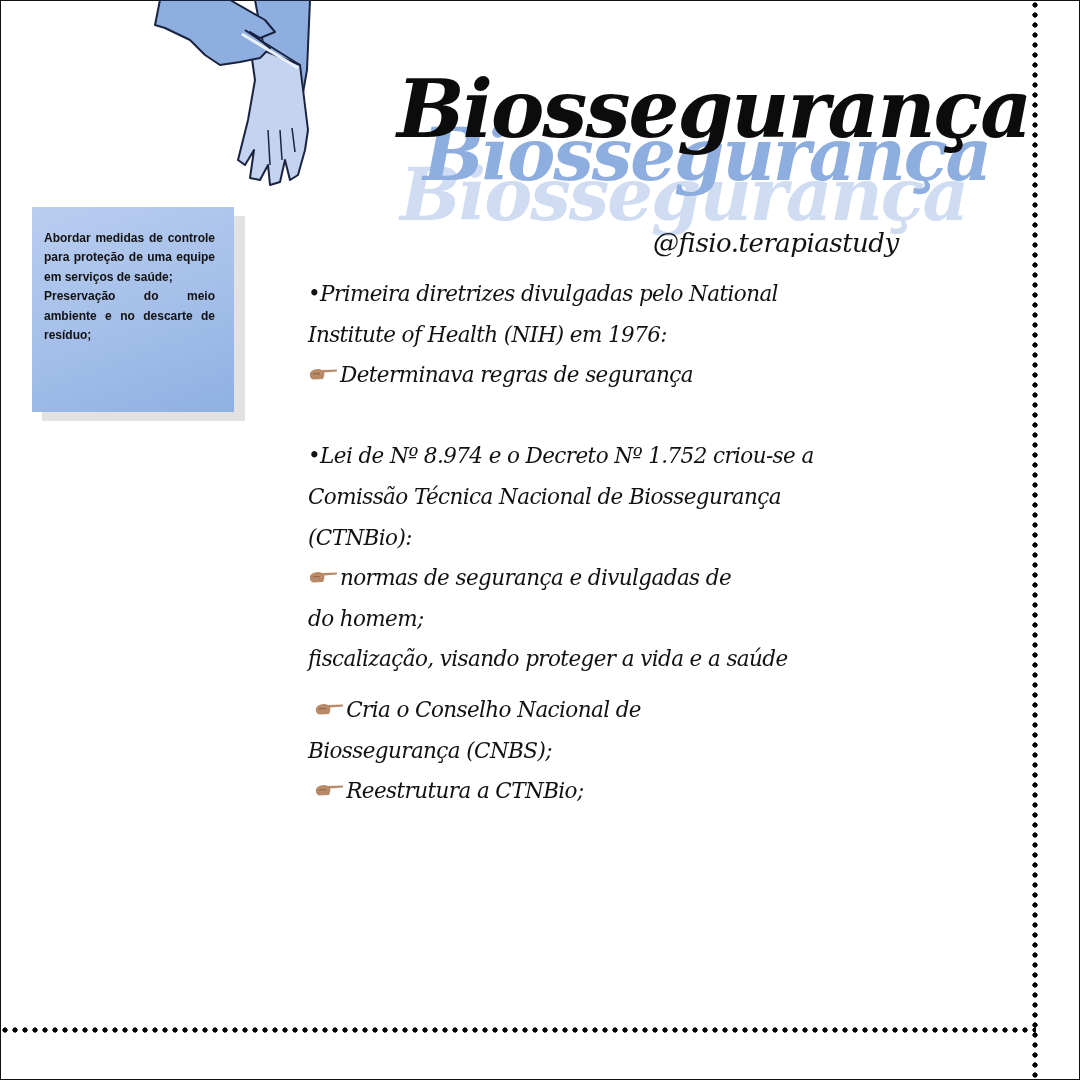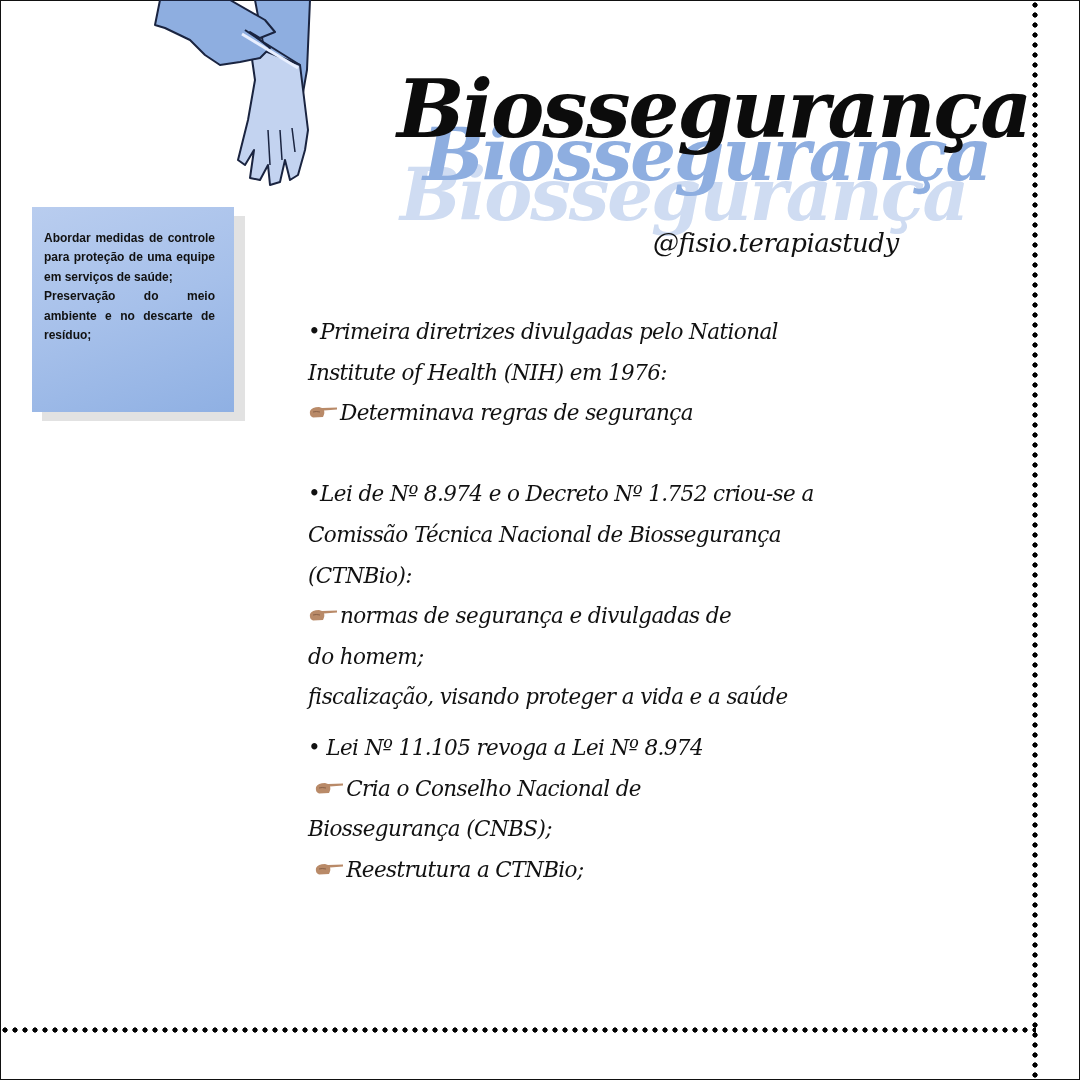--- a/index.html
+++ b/index.html
@@ -55,21 +55,20 @@
     font-family: "Liberation Sans", sans-serif; font-weight: bold;
     font-size: 12px; line-height: 19.4px; color: #111;
     text-align: justify; margin: 0;
   }
 
   .body-text {
     position: absolute; left: 308px; top: 274px; width: 520px;
     font-family: "DejaVu Serif", serif; font-style: italic;
     font-size: 21.5px; line-height: 40.6px; color: #111;
     letter-spacing: -0.6px;
-    margin-top: 38px;
   }
   .para { margin: 0; }
   .line { display: block; white-space: nowrap; }
   .spacer { display: block; height: 40.6px; }
   .hand {
     display: inline-block; width: 30px; height: 14px; vertical-align: 1px;
     position: relative; margin-right: 2px;
   }
   .hand svg { position: absolute; left: 0; top: 0; }
 </style>
@@ -126,21 +125,20 @@
     <span class="line"><span class="hand"><svg width="30" height="14" viewBox="0 0 30 14">
             <path d="M2 6 Q4 2 11 2 L14 3 L29 2.5 L29 4.5 L16 5.5 Q17 8 15 12 L5 12.5 Q1 11 2 6 Z" fill="#b98a68"></path>
             <path d="M5 7 Q8 6 12 7" stroke="#8a6249" stroke-width="1" fill="none"></path>
           </svg></span><span>normas de segurança e divulgadas de</span></span>
     <span class="line">do homem;</span>
     <span class="line">fiscalização, visando proteger a vida e a saúde</span>
   </div>
   <span class="spacer" style="height:10px"></span>
 
   <div class="para">
-    <span class="line"> • Lei Nº 11.105 revoga a Lei Nº 8.974</span>
     <span class="line">&nbsp;<span class="hand"><svg width="30" height="14" viewBox="0 0 30 14">
             <path d="M2 6 Q4 2 11 2 L14 3 L29 2.5 L29 4.5 L16 5.5 Q17 8 15 12 L5 12.5 Q1 11 2 6 Z" fill="#b98a68"></path>
             <path d="M5 7 Q8 6 12 7" stroke="#8a6249" stroke-width="1" fill="none"></path>
           </svg></span><span>Cria o Conselho Nacional  de</span></span>
     <span class="line"> Biossegurança (CNBS);</span>
     <span class="line">&nbsp;<span class="hand"><svg width="30" height="14" viewBox="0 0 30 14">
             <path d="M2 6 Q4 2 11 2 L14 3 L29 2.5 L29 4.5 L16 5.5 Q17 8 15 12 L5 12.5 Q1 11 2 6 Z" fill="#b98a68"></path>
             <path d="M5 7 Q8 6 12 7" stroke="#8a6249" stroke-width="1" fill="none"></path>
           </svg></span><span>Reestrutura a CTNBio;</span></span>
   </div>

